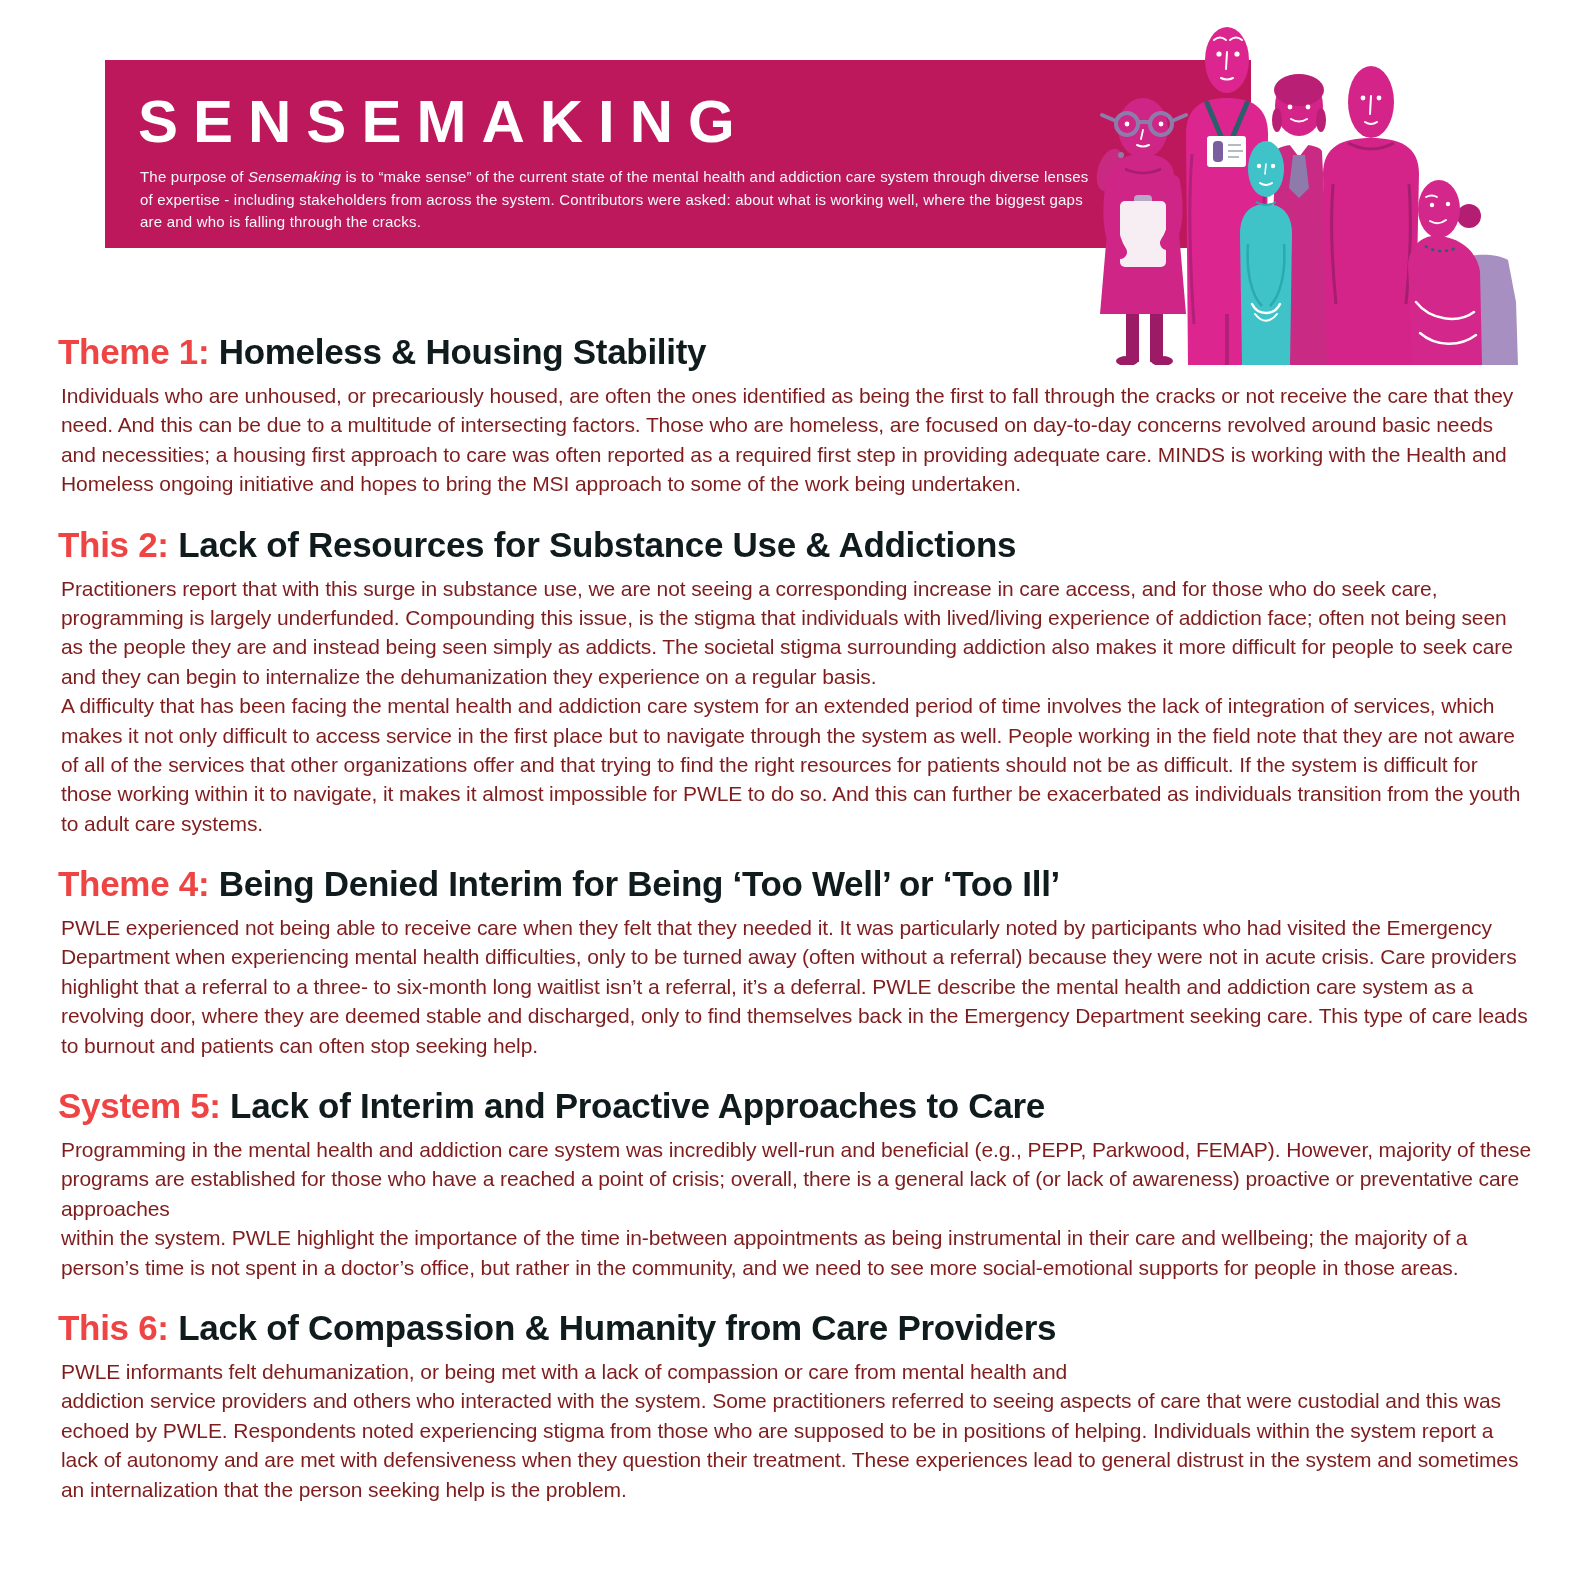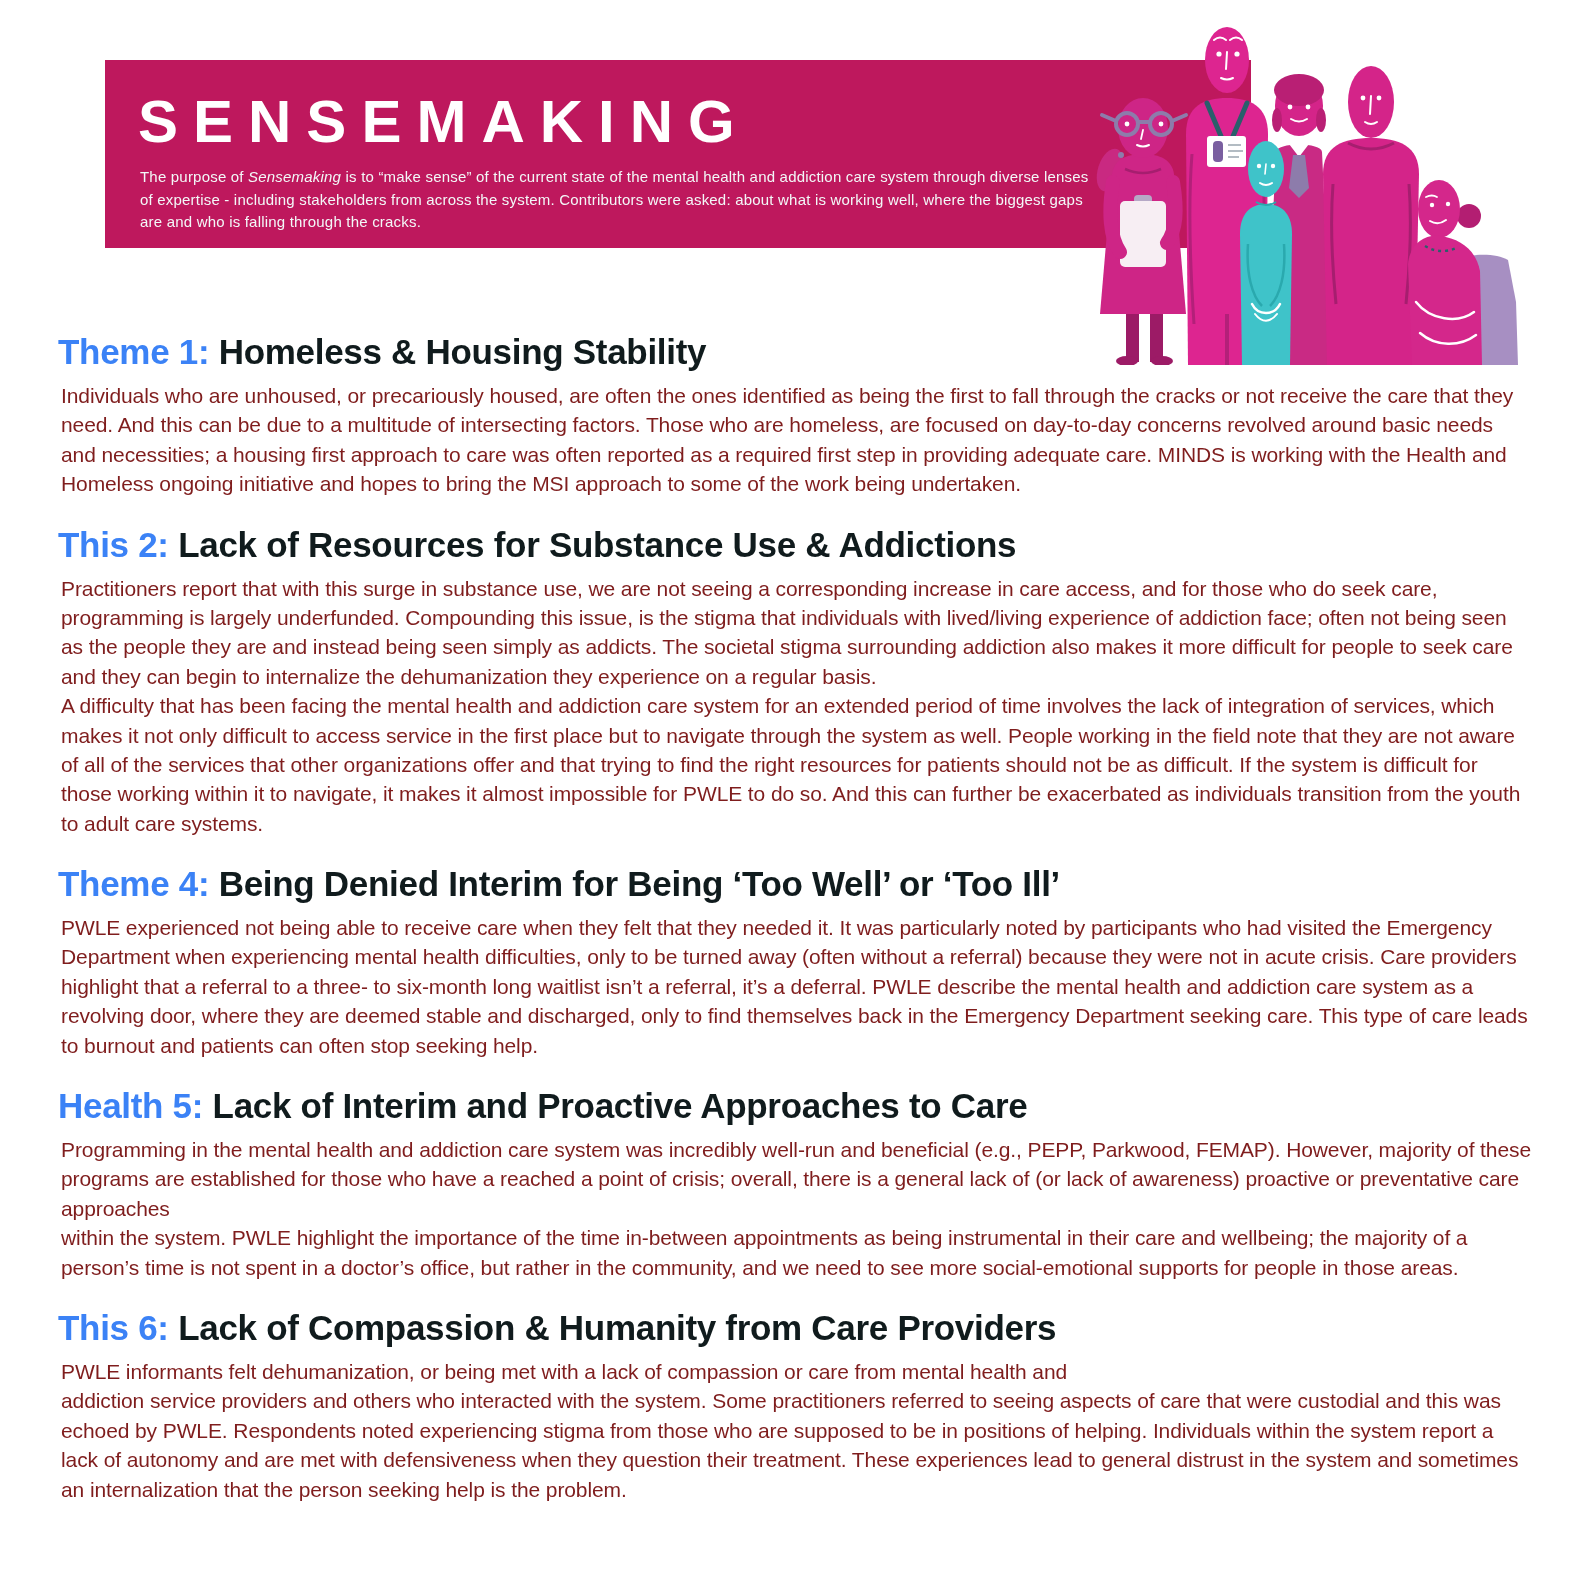--- a/index.html
+++ b/index.html
@@ -13,21 +13,21 @@
   .banner-desc{margin:13px 0 0 2px;max-width:952px;color:#f3f8f8;font-size:15px;
                line-height:1.5;letter-spacing:0.2px;font-weight:400;}
   .banner-desc em{font-style:italic;}
   
   .people-illo{position:absolute;left:1080px;top:2px;width:440px;height:363px;}
   
   .content{position:absolute;left:0;top:306px;width:1587px;box-sizing:border-box;
            padding:0 55px 0 58px;}
   .theme h2{margin:25px 0 8px 0;font-size:35px;line-height:1.2;font-weight:700;
             color:#101b1d;letter-spacing:-0.3px;}
-  .theme h2 .theme-label{color:#3b82f6;}
+  .theme h2 .theme-label{color:#ef4444;}
   .theme p{margin:0 0 0 3px;font-size:21px;line-height:1.4;color:#7f1d1d;
            letter-spacing:-0.1px;white-space:pre-line;}
 </style>
 </head>
 <body>
 
 <div class="page">
 
   <div class="banner">
     <h1>SENSEMAKING</h1>
@@ -146,21 +146,21 @@
     <section class="theme">
       <p>A difficulty that has been facing the mental health and addiction care system for an extended period of time involves the lack of integration of services, which makes it not only difficult to access service in the first place but to navigate through the system as well. People working in the field note that they are not aware of all of the services that other organizations offer and that trying to find the right resources for patients should not be as difficult. If the system is difficult for those working within it to navigate, it makes it almost impossible for PWLE to do so. And this can further be exacerbated as individuals transition from the youth to adult care systems.</p>
     </section>
 
     <section class="theme">
       <h2><span class="theme-label">Theme 4:</span> <span>Being Denied Interim for Being ‘Too Well’ or ‘Too Ill’</span></h2>
       <p>PWLE experienced not being able to receive care when they felt that they needed it. It was particularly noted by participants who had visited the Emergency Department when experiencing mental health difficulties, only to be turned away (often without a referral) because they were not in acute crisis. Care providers highlight that a referral to a three- to six-month long waitlist isn’t a referral, it’s a deferral. PWLE describe the mental health and addiction care system as a revolving door, where they are deemed stable and discharged, only to find themselves back in the Emergency Department seeking care. This type of care leads to burnout and patients can often stop seeking help.</p>
     </section>
 
     <section class="theme">
-      <h2><span class="theme-label">Health 5:</span> <span>Lack of Interim and Proactive Approaches to Care</span></h2>
+      <h2><span class="theme-label">System 5:</span> <span>Lack of Interim and Proactive Approaches to Care</span></h2>
       <p>Programming in the mental health and addiction care system was incredibly well-run and beneficial (e.g., PEPP, Parkwood, FEMAP). However, majority of these programs are established for those who have a reached a point of crisis; overall, there is a general lack of (or lack of awareness) proactive or preventative care approaches
 within the system. PWLE highlight the importance of the time in-between appointments as being instrumental in their care and wellbeing; the majority of a person’s time is not spent in a doctor’s office, but rather in the community, and we need to see more social-emotional supports for people in those areas.</p>
     </section>
 
     <section class="theme">
       <h2><span class="theme-label">This 6:</span> <span>Lack of Compassion &amp; Humanity from Care Providers</span></h2>
       <p>PWLE informants felt dehumanization, or being met with a lack of compassion or care from mental health and
 addiction service providers and others who interacted with the system. Some practitioners referred to seeing aspects of care that were custodial and this was echoed by PWLE. Respondents noted experiencing stigma from those who are supposed to be in positions of helping. Individuals within the system report a lack of autonomy and are met with defensiveness when they question their treatment. These experiences lead to general distrust in the system and sometimes an internalization that the person seeking help is the problem.</p>
     </section>
 

